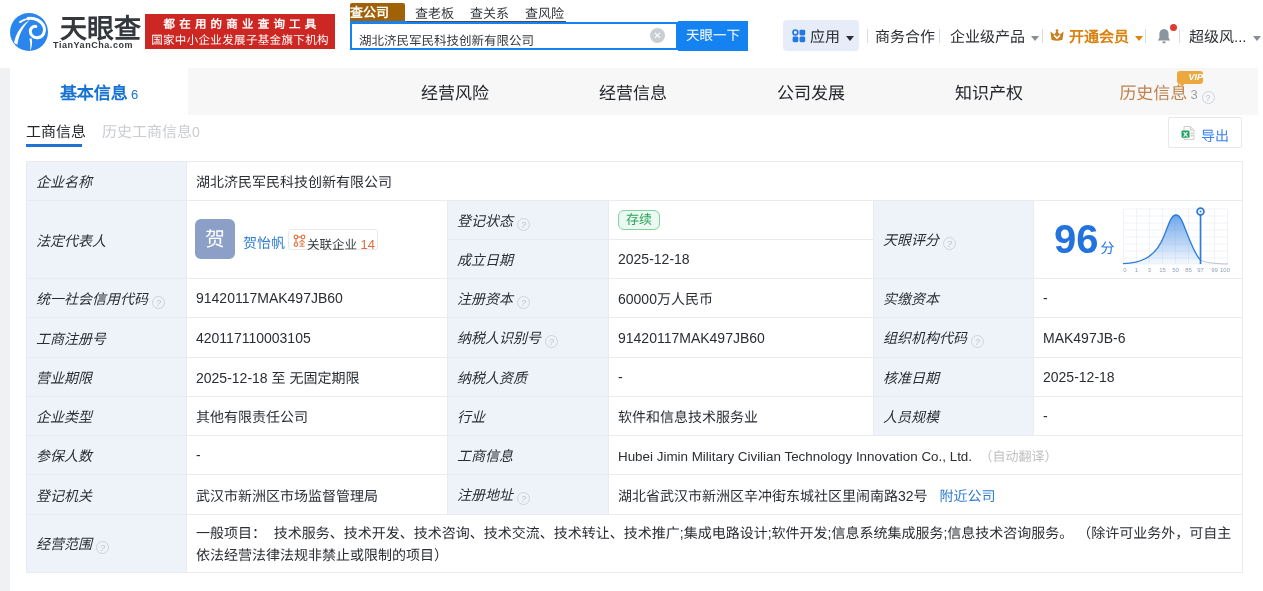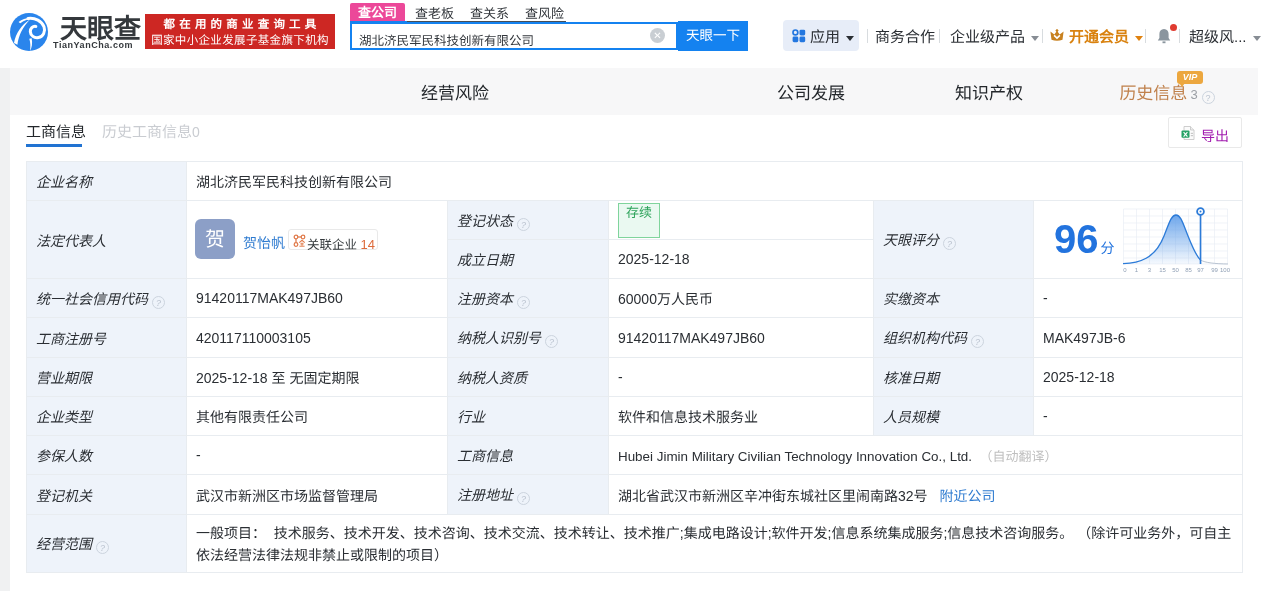--- a/index.html
+++ b/index.html
@@ -10,21 +10,21 @@
   
   #header { position:absolute; left:0; top:0; width:1263px; height:68px; background:#fff; }
   #leftstrip { position:absolute; left:0; top:68px; width:10px; height:523px; background:#f0f1f2; }
   .logotext { position:absolute; left:52px; top:7px; font-size:27px; font-weight:600; color:#34383c; letter-spacing:0px;margin-left:8px; }
   .logosub { position:absolute; left:53px; top:40px; font-size:9px; font-weight:700; color:#34383c; letter-spacing:0.55px; }
   #redbox { position:absolute; left:145px; top:14px; width:190px; height:35px; background:#cd2723; color:#fff; text-align:center; overflow:hidden; }
   #redbox .l1 { font-size:11.5px; font-weight:700; letter-spacing:4.2px; line-height:14px; margin-top:3px; margin-left:4px; white-space:nowrap;}
   #redbox .l2 { font-size:11.5px; font-weight:400; letter-spacing:0.35px; line-height:14px; margin-top:2px; white-space:nowrap; }
   
   .stab { position:absolute; top:3px; height:19px; font-size:13px; color:#33373c; font-weight:400; }
-  #stab1 { left:350px; width:55px; background:#ec4899; color:#fff; border-radius:2px 2px 0 0; text-align:center; line-height:19px; font-weight:700;}
+  #stab1 { left:350px; width:55px; background:#a16207; color:#fff; border-radius:2px 2px 0 0; line-height:19px; font-weight:700;}
   #stabline { position:absolute; left:350px; top:21px; width:57px; height:2px; background:#1482f0; }
   #stabdark { position:absolute; left:407px; top:20.5px; width:159px; height:1px; background:#494e54; }
   #searchbox { position:absolute; left:350px; top:22px; width:328px; height:28px; border:2px solid #1482f0; background:#fff; }
   #searchtext { position:absolute; left:359px; top:30px; font-size:12.5px; color:#33373c; }
   #clearicon { position:absolute; left:650px; top:28px; width:15px; height:15px; border-radius:50%; background:#c9ced3; color:#fff; font-size:10px; line-height:15px; text-align:center; }
   #searchbtn { position:absolute; left:678px; top:21px; width:70px; height:30px; background:#1482f0; color:#fff; font-size:13.5px; text-align:center; line-height:30px; }
   
   .rmenu { position:absolute; top:0; height:68px; font-size:15px; color:#2a2e33; }
   #appchip { position:absolute; left:783px; top:20px; width:76px; height:31px; background:#e7edf8; border-radius:4px; }
   .sep { position:absolute; top:29px; width:1px; height:14px; background:#d8dcdf; }
@@ -38,21 +38,21 @@
   .ncount { font-size:13px; font-weight:400; margin-left:3px; }
   
   #subtabs { position:absolute; left:10px; top:115px; width:1248px; height:46px; background:#fff; }
   
   #tbl { position:absolute; left:26px; top:161px; border-collapse:collapse; table-layout:fixed; width:1216px; }
   #tbl td { border:1px solid #e8ecf0; font-size:14px; color:#2a2e33; padding:0 0 0 9px; vertical-align:middle; }
   #tbl td.lbl { background:#eef3fa;font-style:italic; }
   .qm { display:inline-block; width:13px; height:13px; border:1px solid #ccd4de; border-radius:50%; color:#bcc4d0; font-size:9px; line-height:12px; text-align:center; vertical-align:-2px; margin-left:4px; font-weight:400;}
   .blue { color:#2e7bd0;margin-left:8px; }
   .gray { color:#bfbfbf; }
-  #cunxu { display:inline-block; min-width:42px; height:35px; line-height:18px; text-align:center; background:#eaf9f1; border:1px solid #7fd49c; border-radius:0; color:#2fa45c; font-size:13px; }
+  #cunxu { display:inline-block; min-width:42px; height:20px; line-height:18px; text-align:center; background:#eaf9f1; border:1px solid #7fd49c; border-radius:6px; color:#2fa45c; font-size:13px; }
 </style>
 </head>
 <body>
 <div id="header"></div>
 <div id="leftstrip"></div>
 
 <svg class="abs" style="left:10px;top:13px" width="38" height="38" viewBox="0 0 40 40">
   <circle cx="20" cy="20" r="20" fill="#2a85ec"></circle>
   <path d="M9,9.5 C14,5.5 20.5,4.3 26,6 C20.5,6 14.8,7.3 10.8,10.8 Z" fill="#fff"></path>
   <path d="M19,5.8 C26.5,4.8 33.5,8.5 35.8,14.5 C37.6,19.5 35,24.8 30,25.8 C25.5,26.7 21.6,23.8 21.4,19.6 C21.2,16.2 24,13.6 27.2,14.1" fill="none" stroke="#fff" stroke-width="3.2" stroke-linecap="round"></path>
@@ -100,43 +100,45 @@
 <div class="sep" style="left:1145px;"></div>
 <svg class="abs" style="left:1156px;top:28px" width="16" height="16" viewBox="0 0 16 16">
   <path d="M8 1 C5 1 3.4 3.2 3.4 6 L3.4 10 L1.8 12.4 L14.2 12.4 L12.6 10 L12.6 6 C12.6 3.2 11 1 8 1 Z" fill="#8a959e"></path>
   <rect x="6.5" y="13.4" width="3" height="1.8" fill="#8a959e"></rect>
 </svg>
 <div class="abs" style="left:1170px;top:24px;width:7px;height:7px;border-radius:50%;background:#e03b30;"></div>
 <div class="sep" style="left:1179px;"></div>
 <div class="rmenu" style="left:1189px; top:25px;">超级风...<span class="caret gray"></span></div>
 
 <div id="navbar">
+  <div class="ntab active" style="left:0px;">基本信息<span class="ncount">6</span></div>
   <div class="ntab" style="left:356px;">经营风险</div>
+  <div class="ntab" style="left:534px;">经营信息</div>
   <div class="ntab" style="left:712px;">公司发展</div>
   <div class="ntab" style="left:890px;">知识产权</div>
   <div class="ntab" style="left:1068px; color:#c0824d;">历史信息<span class="ncount" style="color:#9b9fa5;">3</span><span class="qm">?</span></div>
 </div>
 
-<div class="abs" style="left:1177px;top:71px;width:26px;height:13px;background:#eca73f;border-radius:3px;color:#fff;font-size:9px;font-weight:700;font-style:italic;text-align:center;line-height:13px;">VIP</div>
+<div class="abs" style="left:1177px;top:71px;width:26px;height:13px;background:#eca73f;border-radius:3px;color:#fff;font-size:9px;font-weight:700;font-style:italic;text-align:right;line-height:13px;">VIP</div>
 <div class="abs" style="left:1179px;top:83px;width:0;height:0;border-left:3px solid transparent;border-right:3px solid transparent;border-top:4px solid #eca73f;"></div>
 
 <div id="subtabs"></div>
 <div class="abs" style="left:26px;top:120px;font-size:15px;color:#23272b;font-weight:500;">工商信息</div>
 <div class="abs" style="left:26px;top:144px;width:56px;height:3px;background:#2173d2;"></div>
 <div class="abs" style="left:102px;top:120px;font-size:15px;color:#c9ccd1;">历史工商信息<span style="font-size:14px;">0</span></div>
 <div class="abs" style="left:1168px;top:117px;width:74px;height:31px;border:1px solid #e9e9e9;border-radius:2px;background:#fff;"></div>
 <svg class="abs" style="left:1181px;top:126px" width="14" height="14" viewBox="0 0 14 14">
   <path d="M3 0.5 H9.5 L13 4 V13.5 H3 Z" fill="#fbfbfb" stroke="#c8c8c8" stroke-width="0.9"></path>
   <path d="M9.5 0.5 L9.5 4 L13 4" fill="#eee" stroke="#c8c8c8" stroke-width="0.9"></path>
   <rect x="0.5" y="4.6" width="8" height="7.2" rx="1" fill="#26a266"></rect>
   <path d="M2.6 6.2 L6.4 10.6 M6.4 6.2 L2.6 10.6" stroke="#fff" stroke-width="1.1"></path>
   <rect x="9.8" y="6.8" width="2.2" height="1.2" fill="#c8c8c8"></rect>
   <rect x="9.8" y="9" width="2.2" height="1.2" fill="#c8c8c8"></rect>
 </svg>
-<div class="abs" style="left:1201px;top:125px;font-size:14px;color:#a21caf;">导出</div>
+<div class="abs" style="left:1201px;top:125px;font-size:14px;color:#3b82f6;">导出</div>
 
 <table id="tbl">
   <colgroup>
     <col style="width:160px">
       <col style="width:261px">
       <col style="width:161px">
     <col style="width:265px">
       <col style="width:160px">
       <col style="width:209px">
   </colgroup>

